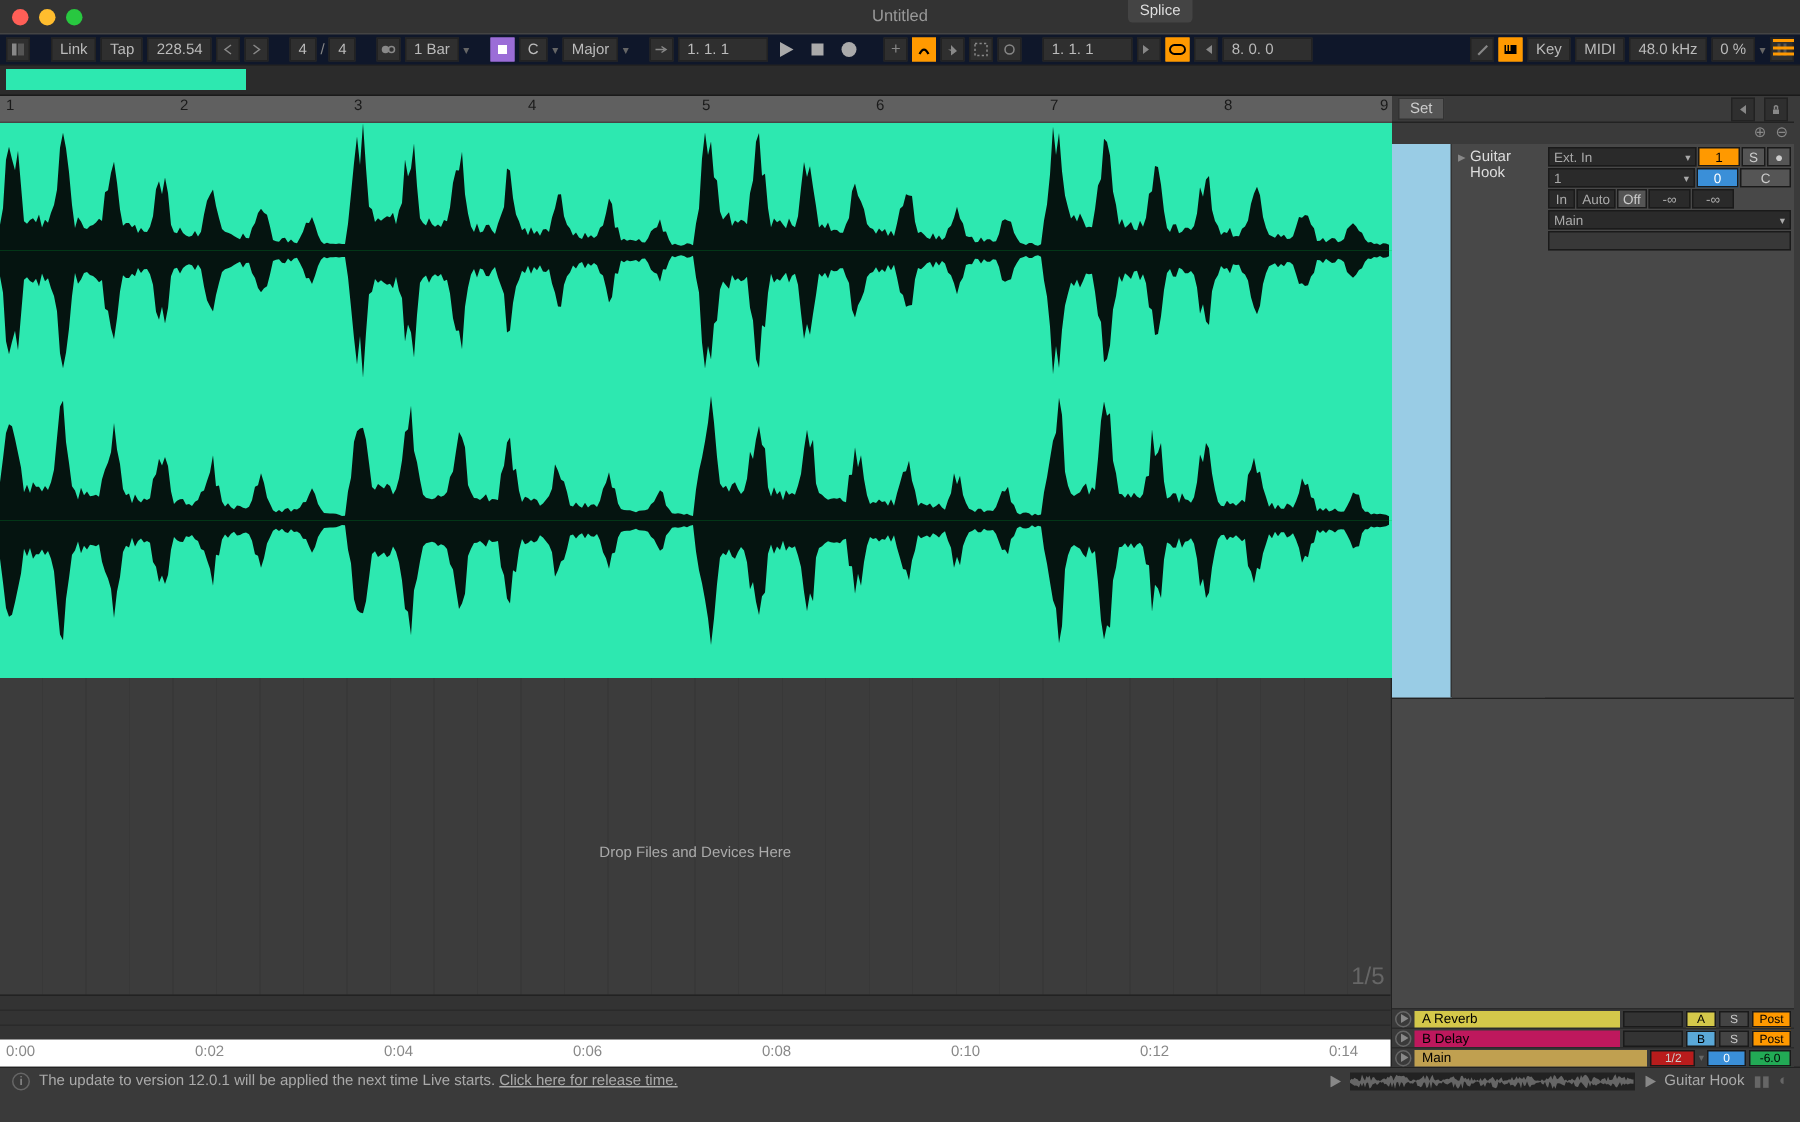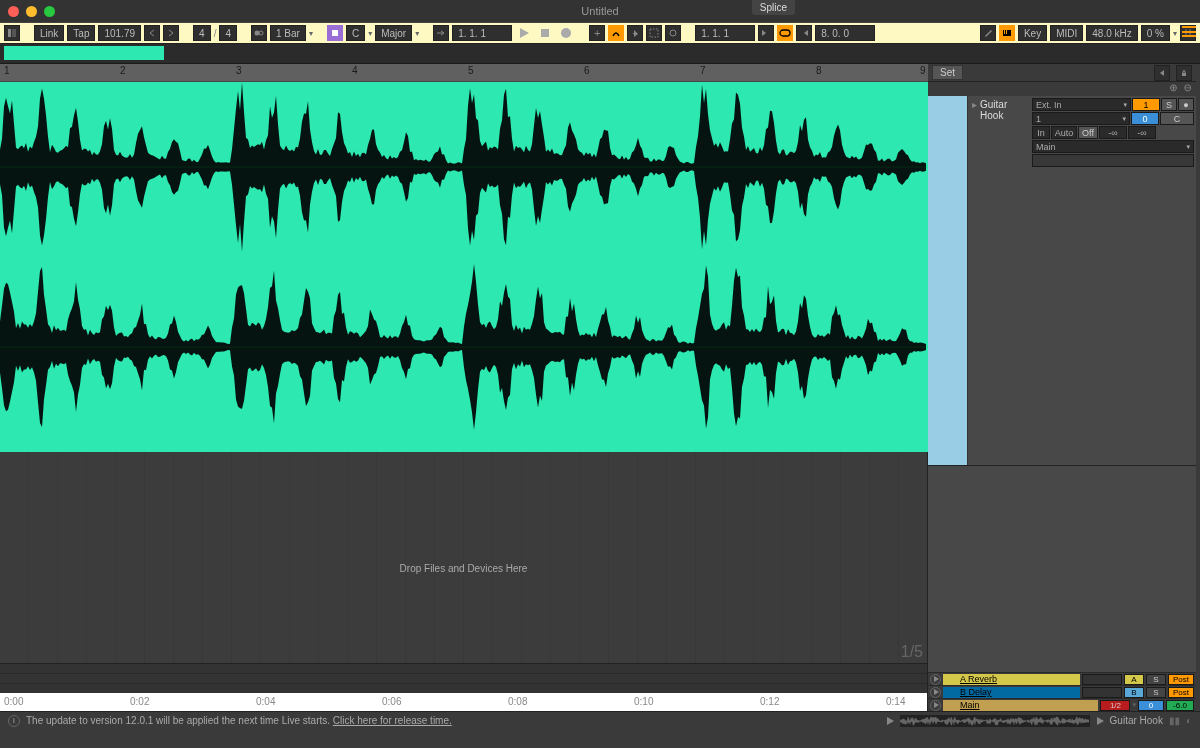--- a/index.html
+++ b/index.html
@@ -3,21 +3,21 @@
 <meta charset="utf-8">
 <style>
 * { margin:0; padding:0; box-sizing:border-box; font-family:Helvetica,Arial,sans-serif; font-size:10px; -webkit-font-smoothing:antialiased; }
 body { background:#3a3a3a; color:#ccc; width:1200px; height:748px; overflow:hidden; position:relative; }
 .titlebar { height:22px; background:#333; display:flex; align-items:center; padding:0 8px; position:relative; }
 .traffic { display:flex; gap:7px; }
 .traffic div { width:11px; height:11px; border-radius:50%; }
 .tl-close{background:#ff5f57}.tl-min{background:#ffbd2e}.tl-max{background:#28c840}
 .title-text{ position:absolute; left:50%; transform:translateX(-50%); color:#999; font-size:11px; }
 .splice-tag{ position:absolute; right:405px; top:0; background:#444; padding:2px 8px; color:#ddd; font-size:10px; border-radius:0 0 3px 3px;}
-.toolbar{ height:22px; background:#fef9c3; border-top:1px solid #444; border-bottom:1px solid #222; display:flex; align-items:center; padding:0 4px; gap:3px;}
+.toolbar{ height:22px; background:#0f172a; border-top:1px solid #444; border-bottom:1px solid #222; display:flex; align-items:center; padding:0 4px; gap:3px;}
 .tbtn{ background:#2f2f2f; border:1px solid #222; color:#bbb; padding:1px 5px; height:16px; display:flex; align-items:center; font-size:10px; cursor:pointer;}
 .tbtn.wide{ min-width:38px; justify-content:center;}
 .tbtn.num{ font-variant-numeric:tabular-nums;}
 .sep{ width:8px;}
 .ticon{ width:16px; height:16px; display:flex; align-items:center; justify-content:center; background:#2f2f2f; border:1px solid #222; cursor:pointer;}
 .ticon.on{ background:#f90; border-color:#f90;}
 .ticon.purple{ background:#9b6dd7; border-color:#9b6dd7;}
 .transport-btn{width:18px;height:16px;display:flex;align-items:center;justify-content:center;cursor:pointer;}
 svg{display:block}
 .spacer{flex:1}
@@ -52,22 +52,22 @@
 .cbox{ background:#2a2a2a; color:#aaa; font-size:9px; display:flex; align-items:center; justify-content:center; border:1px solid #1a1a1a; cursor:pointer; padding:0 3px;}
 .cbox.o{background:#f90;color:#000;}
 .cbox.b{background:#3a8fd8;color:#fff;}
 .cbox.g{background:#555;color:#ccc;}
 .cbox.dd{min-width:44px;justify-content:space-between;}
 .cbox.dd::after{content:"▾";font-size:7px;margin-left:2px;}
 .mixer-spacer{flex:1;background:#484848;}
 .returns{ background:#3a3a3a;}
 .return-row{ height:13px; display:flex; align-items:center; padding:0 2px; gap:2px; border-top:1px solid #2a2a2a;}
 .ret-play{width:11px;height:11px;border-radius:50%;border:1px solid #666;display:flex;align-items:center;justify-content:center;}
-.ret-name{flex:1;padding:0 17px;font-size:9px;color:#000;height:11px;display:flex;align-items:center;text-decoration:underline;}
-.ret-name.ry{background:#d4c84a;} .ret-name.rb{background:#0369a1;} .ret-name.rm{background:#c0a050;}
+.ret-name{flex:1;padding:0 5px;font-size:9px;color:#000;height:11px;display:flex;align-items:center;}
+.ret-name.ry{background:#d4c84a;} .ret-name.rb{background:#be185d;} .ret-name.rm{background:#c0a050;}
 .rbox{width:20px;height:11px;font-size:8px;display:flex;align-items:center;justify-content:center;border:1px solid #1a1a1a;}
 .grid-frac{position:absolute;right:4px;bottom:50px;color:#666;font-size:16px;font-weight:300;}
 .clip-footer{ height:16px; background:#333; display:flex; align-items:center; padding:0 4px; gap:3px; border-top:1px solid #222;}
 .statusbar{ height:18px; background:#3a3a3a; border-top:1px solid #222; display:flex; align-items:center; padding:0 8px; color:#aaa; font-size:10px; gap:6px;}
 .statusbar .info-icon{width:12px;height:12px;border:1px solid #666;border-radius:50%;display:flex;align-items:center;justify-content:center;font-size:8px;}
 .statusbar a{color:#aaa;text-decoration:underline;cursor:pointer;}
 .status-right{margin-left:auto;display:flex;align-items:center;gap:6px;}
 .mini-wave{width:190px;height:12px;background:#222;}
 .right-icons{position:absolute;right:4px;top:26px;display:flex;gap:3px;}
 .hamburger{width:14px;height:11px;display:flex;flex-direction:column;justify-content:space-between;}
@@ -89,21 +89,21 @@
 <div class="toolbar">
   <div class="ticon">
       <svg width="10" height="10">
         <rect x="1" y="1" width="3" height="8" fill="#888"></rect>
         <rect x="5" y="1" width="4" height="8" fill="#555"></rect>
       </svg>
     </div>
   <div class="sep"></div>
   <div class="tbtn">Link</div>
   <div class="tbtn">Tap</div>
-  <div class="tbtn wide num">101.79</div>
+  <div class="tbtn wide num">228.54</div>
   <div class="ticon">
       <svg width="8" height="8">
         <path d="M6 1 L2 4 L6 7" stroke="#888" fill="none"></path>
       </svg>
     </div>
   <div class="ticon">
       <svg width="8" height="8">
         <path d="M2 1 L6 4 L2 7" stroke="#888" fill="none"></path>
       </svg>
     </div>

